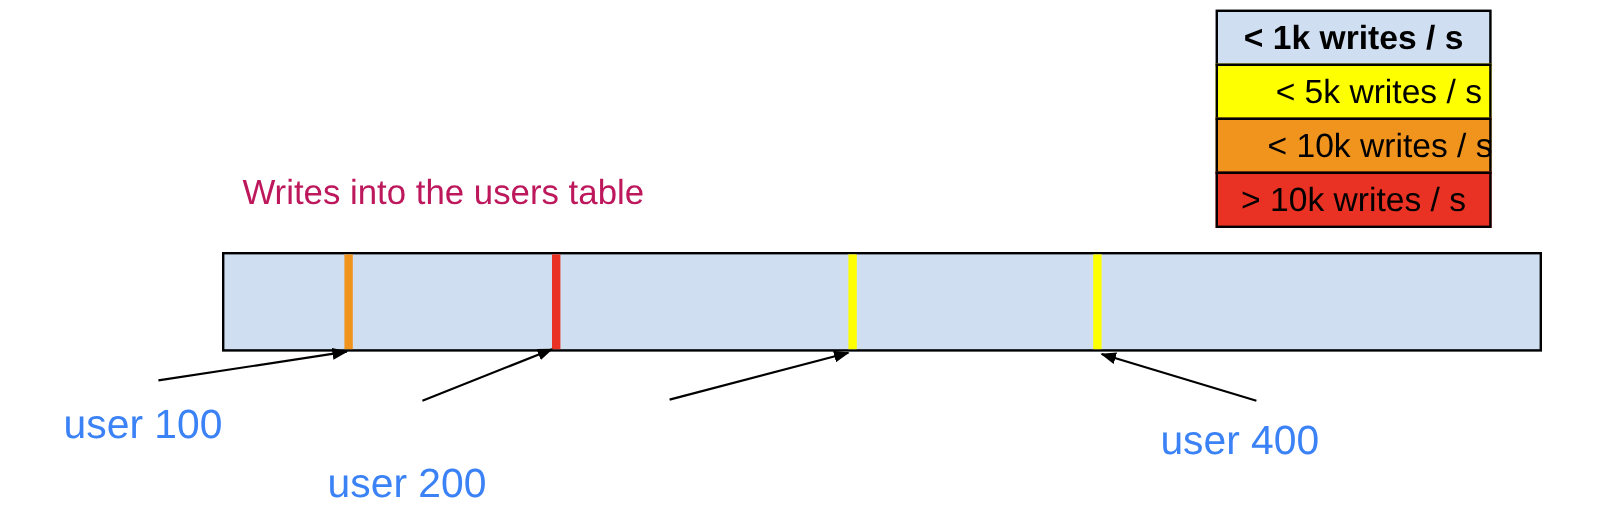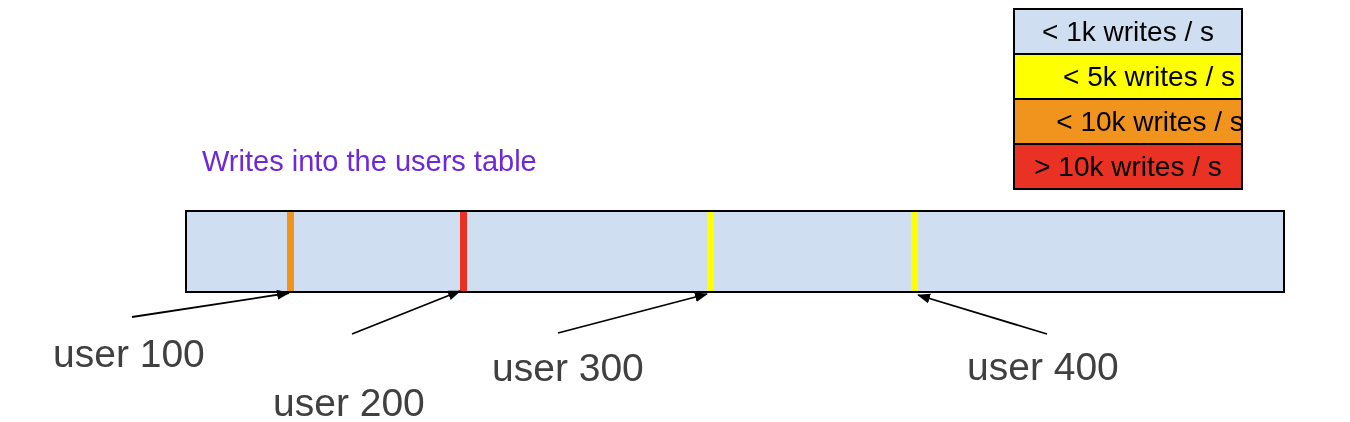--- a/index.html
+++ b/index.html
@@ -16,21 +16,21 @@
     overflow: hidden;
     color: #000000;
   }
   .diagram-title {
     position: absolute;
     left: 202px;
     top: 145px;
     font-size: 29px;
     line-height: 33px;
     white-space: nowrap;
-    color: #6d28d9;
+    color: #be185d;
   }
   .legend {
     position: absolute;
     left: 1013px;
     top: 8px;
     width: 230px;
   }
   .legend-row {
     box-sizing: border-box;
     width: 230px;
@@ -57,24 +57,24 @@
     top: 0;
     width: 7px;
     height: 79px;
   }
   .stripe-1 { left: 100px; }
   .stripe-2 { left: 273px; }
   .stripe-3 { left: 520px; }
   .stripe-4 { left: 724px; }
   .user-label {
     position: absolute;
-    font-size: 39px;
+    font-size: 34px;
     line-height: 32px;
     white-space: nowrap;
-    color: #404040;
+    color: #3b82f6;
   }
   .user-label-1 { left: 53px;  top: 338px; }
   .user-label-2 { left: 273px; top: 351px; margin-top: 36px; }
   .user-label-3 { left: 492px; top: 352px; }
   .user-label-4 { left: 967px; top: 351px; }
   .arrow-layer {
     position: absolute;
     left: 0; top: 0;
     width: 1350px;
     height: 422px;
@@ -82,21 +82,21 @@
   }
 </style>
 </head>
 <body>
 
 <div class="canvas">
 
   <div class="diagram-title">Writes into the users table</div>
 
   <div class="legend">
-    <div class="legend-row" style="background-color: rgb(207, 223, 241);">
+    <div class="legend-row" style="background-color: rgb(207, 223, 241); font-weight: bold;">
       <span>&lt; 1k writes / s</span>
     </div>
     <div class="legend-row" style="background-color: rgb(254, 255, 0); padding-left: 42px;">
       <span>&lt; 5k writes / s</span>
     </div>
     <div class="legend-row" style="background-color: rgb(240, 148, 30); padding-left: 44px;">
       <span>&lt; 10k writes / s</span>
     </div>
     <div class="legend-row" style="background-color: rgb(233, 50, 35); text-align: center;">
       <span>&gt; 10k writes / s</span>
@@ -117,16 +117,15 @@
       </marker>
     </defs>
     <line x1="132" y1="317" x2="289" y2="293" stroke="#000000" stroke-width="1.8" marker-end="url(#arrowhead)"></line>
     <line x1="352" y1="334" x2="460" y2="291" stroke="#000000" stroke-width="1.8" marker-end="url(#arrowhead)"></line>
     <line x1="558" y1="333" x2="707" y2="294" stroke="#000000" stroke-width="1.8" marker-end="url(#arrowhead)"></line>
     <line x1="1047" y1="334" x2="918" y2="295" stroke="#000000" stroke-width="1.8" marker-end="url(#arrowhead)"></line>
   </svg>
 
   <div class="user-label user-label-1">user 100</div>
   <div class="user-label user-label-2">user 200</div>
-  <div class="user-label user-label-3">user 300</div>
   <div class="user-label user-label-4">user 400</div>
 
 </div>
 
 </body></html>

